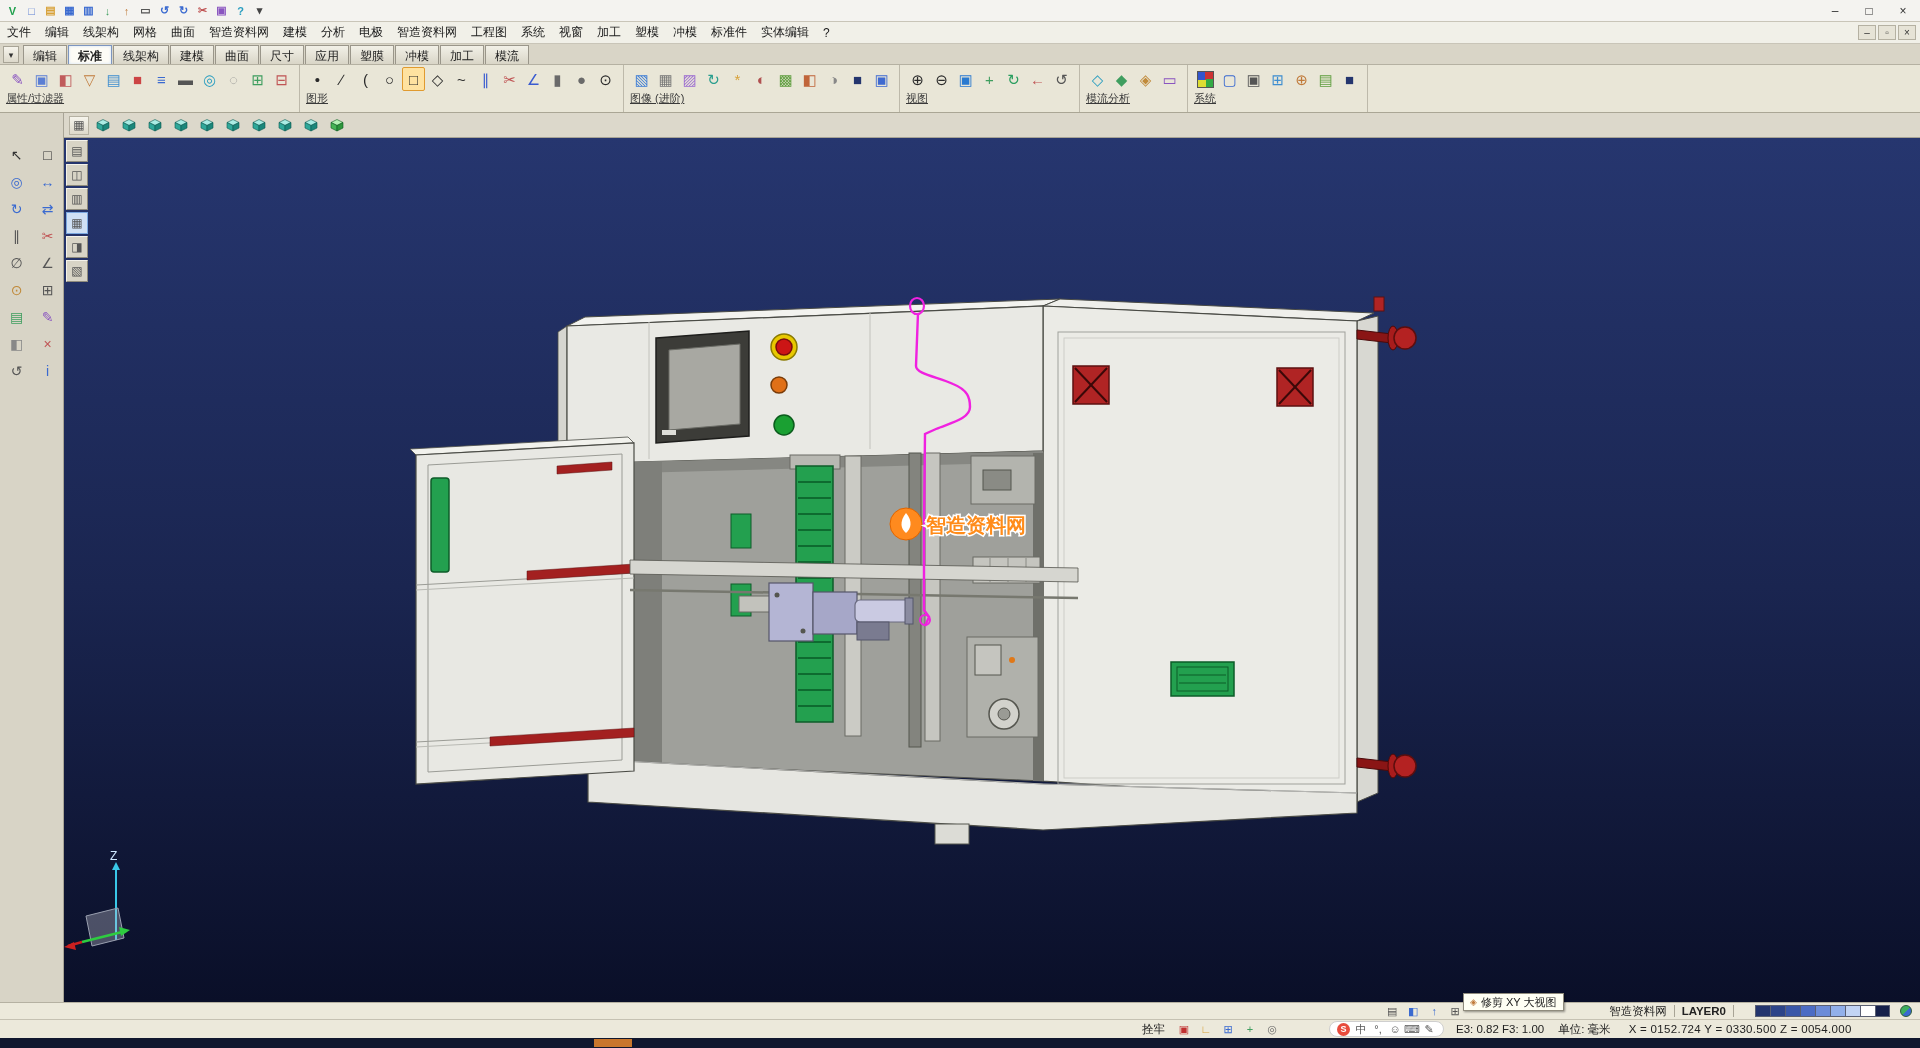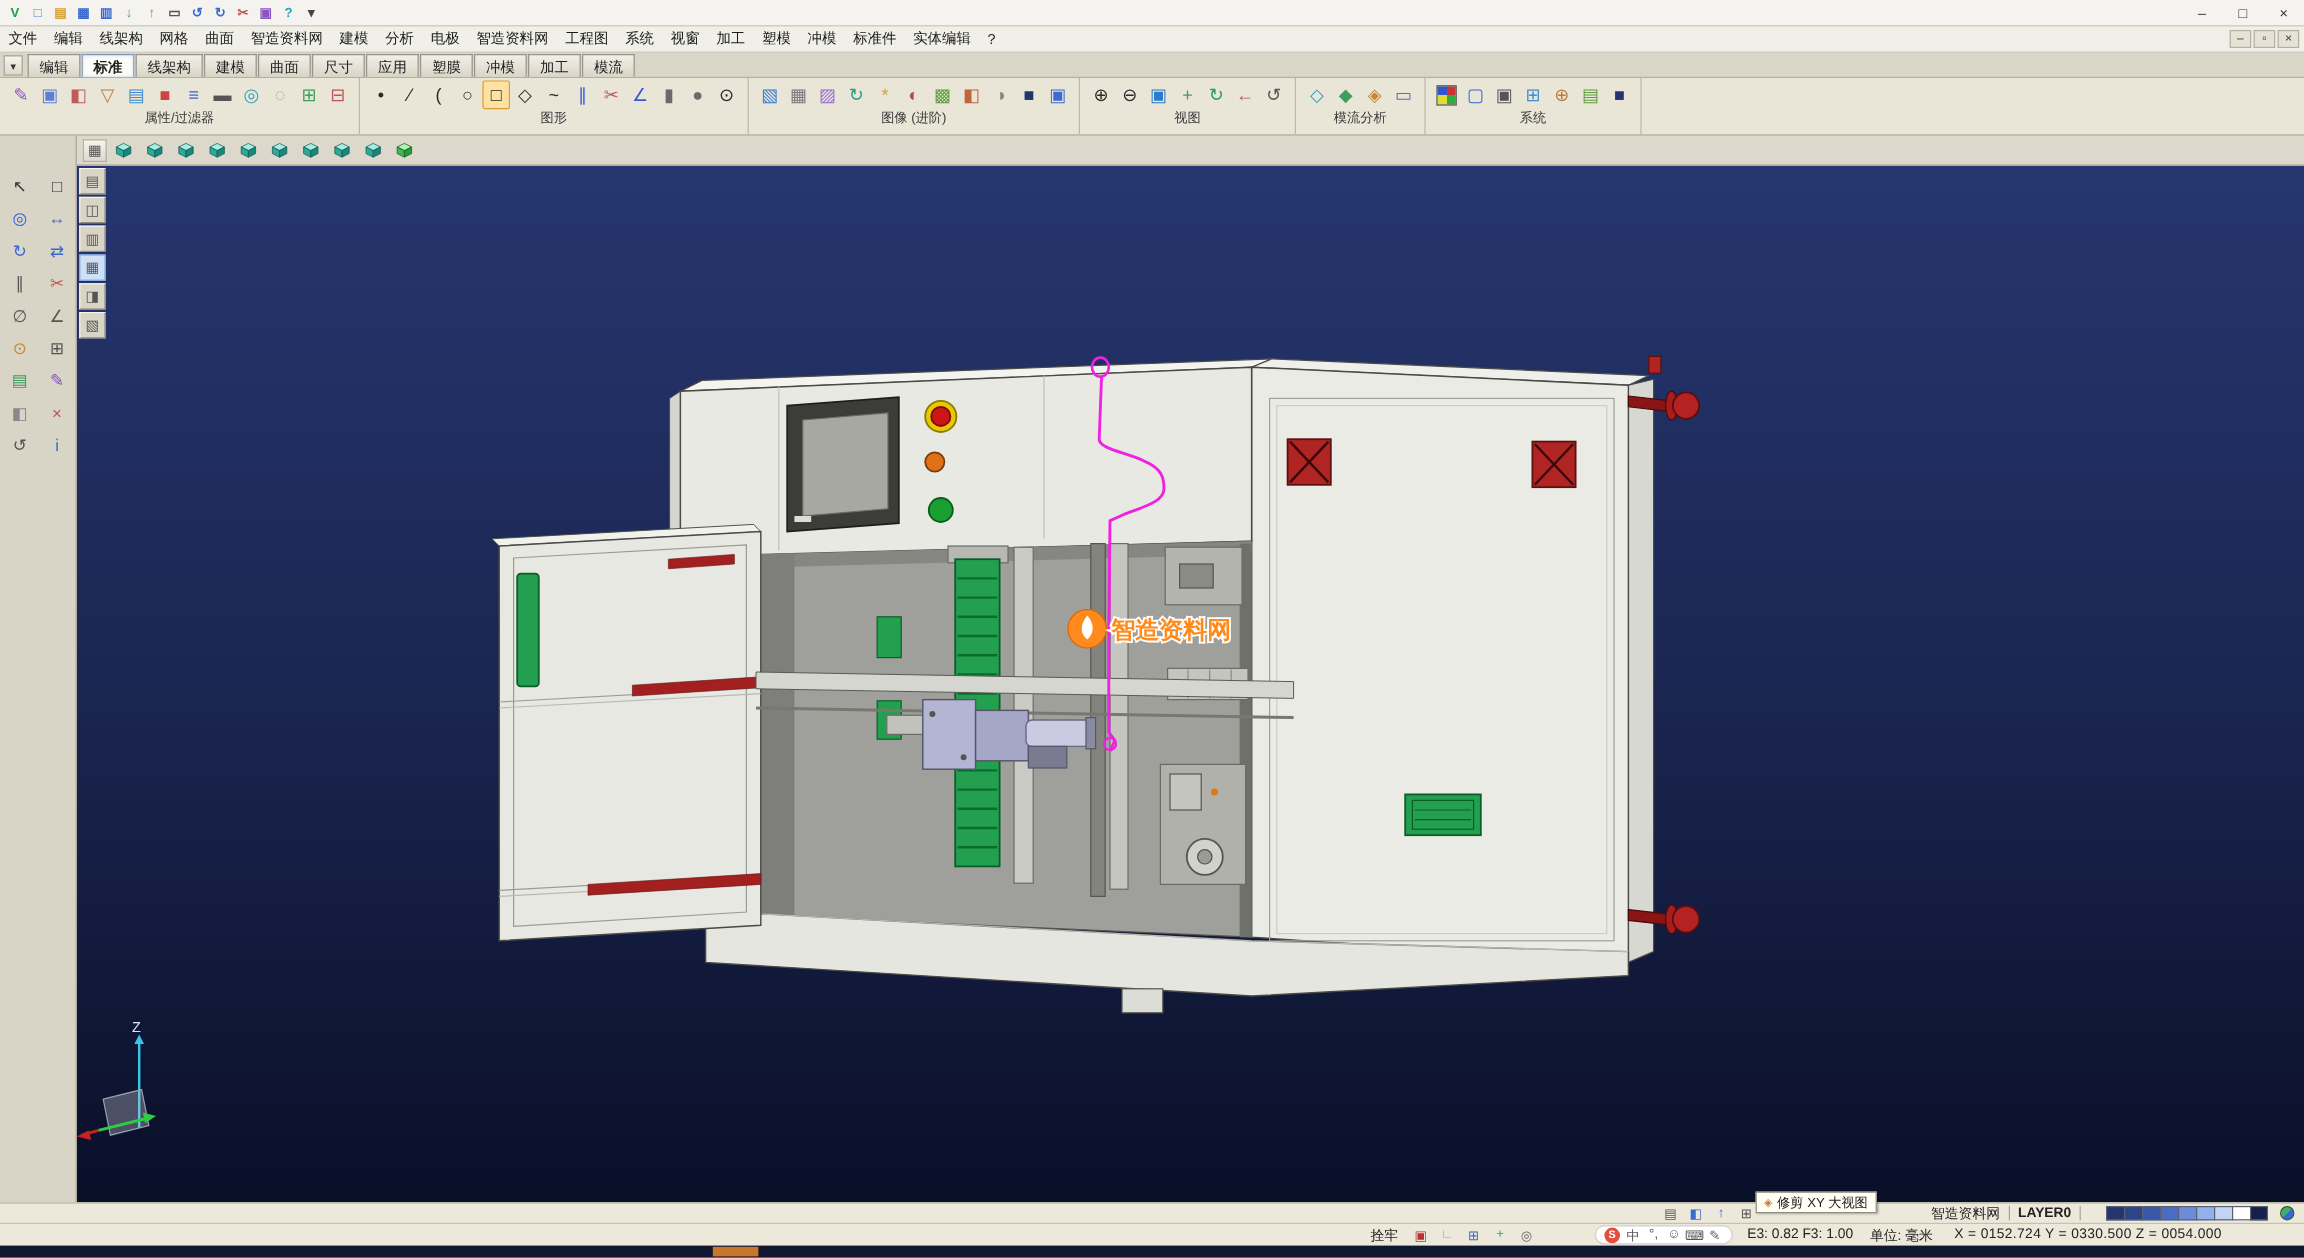--- a/index.html
+++ b/index.html
@@ -29,21 +29,21 @@
   .tab.active { background:#fdfcf6; border-color:#7d96c0; box-shadow:inset 0 0 3px #cfe0f5; font-weight:bold; }
 
   
   #ribbon { position:absolute; top:65px; left:0; right:0; height:48px; background:#e9e6d7; border-bottom:1px solid #aaa695; display:flex; align-items:stretch; z-index:47; }
   .rgroup { display:flex; flex-direction:column; justify-content:space-between; border-right:1px solid #bdb9aa; padding:2px 6px 1px; }
   .ricons { display:flex; align-items:center; gap:1px; }
   .ricon { width:23px; height:24px; display:flex; align-items:center; justify-content:center; font-size:15px; color:var(--c,#333); border:1px solid transparent; border-radius:2px; }
   .ricon.active { background:#ffe2a0; border-color:#e09a2f; }
   .ricon.quad { background:conic-gradient(#cc3333 0 25%, #33aa44 0 50%, #dddd33 0 75%, #3355cc 0); width:17px; height:17px; margin:3px; border:1px solid #555; border-radius:0; }
   .ricon .g { line-height:1; }
-  .rlabel { text-align:center; font-size:11px; color:#3a3a3a; padding-bottom:15px; white-space:nowrap; }
+  .rlabel { text-align:left; font-size:11px; color:#3a3a3a; padding-bottom:15px; white-space:nowrap;text-decoration:underline; }
 
   
   #viewband { position:absolute; top:113px; left:64px; right:0; height:25px; background:#dcd8cb; border-bottom:1px solid #a8a496; display:flex; align-items:center; gap:2px; padding-left:5px; z-index:40; }
   #viewband-menu { width:20px; height:19px; font-size:12px; color:#555; border:1px solid #b5b1a2; background:linear-gradient(#f6f4ec,#ddd9cb); }
   .vbtn { width:24px; height:20px; display:flex; align-items:center; justify-content:center; border:1px solid transparent; border-radius:2px; }
   .cube polygon { stroke:#0b5a52; stroke-width:.6; }
   .f1 { fill:#a9ece4; } .f2 { fill:#2fa89a; } .f3 { fill:#1b877b; }
   .vbtn.bright .f1 { fill:#b4f2b4; } .vbtn.bright .f2 { fill:#46b455; } .vbtn.bright .f3 { fill:#2d963c; }
   .vbtn.bright polygon { stroke:#0b5a20; }
 

